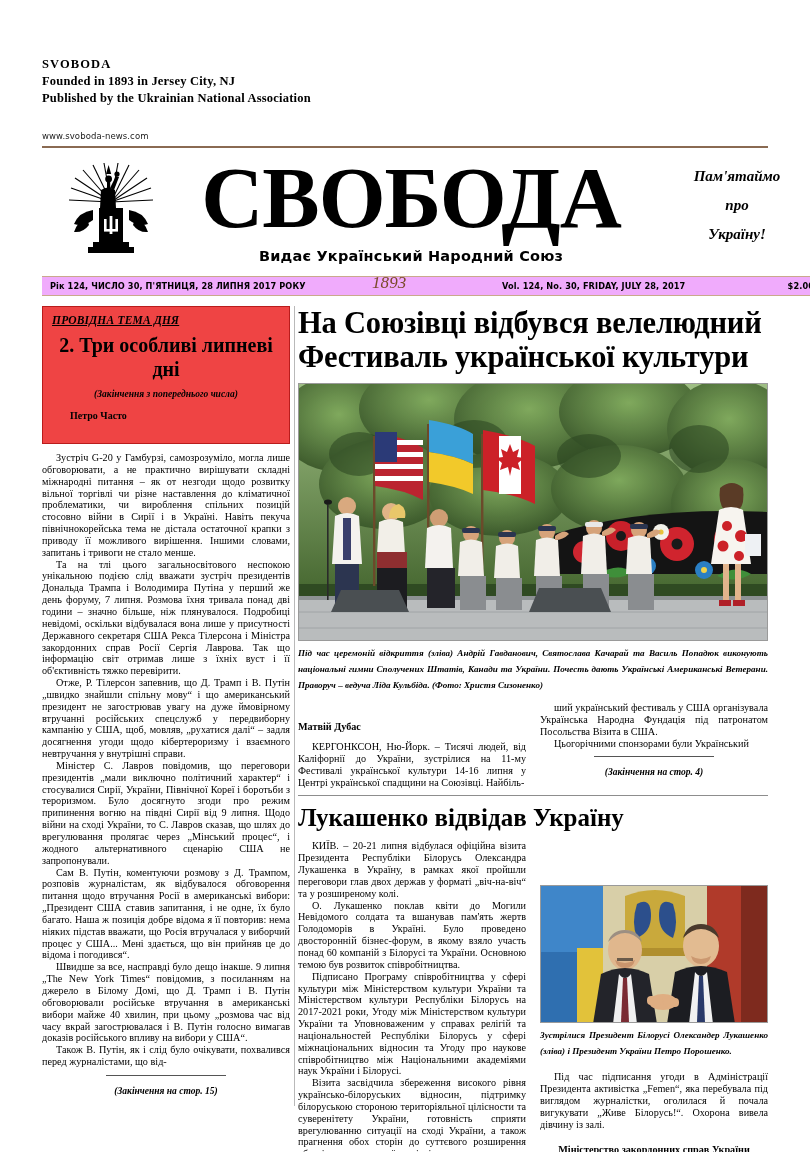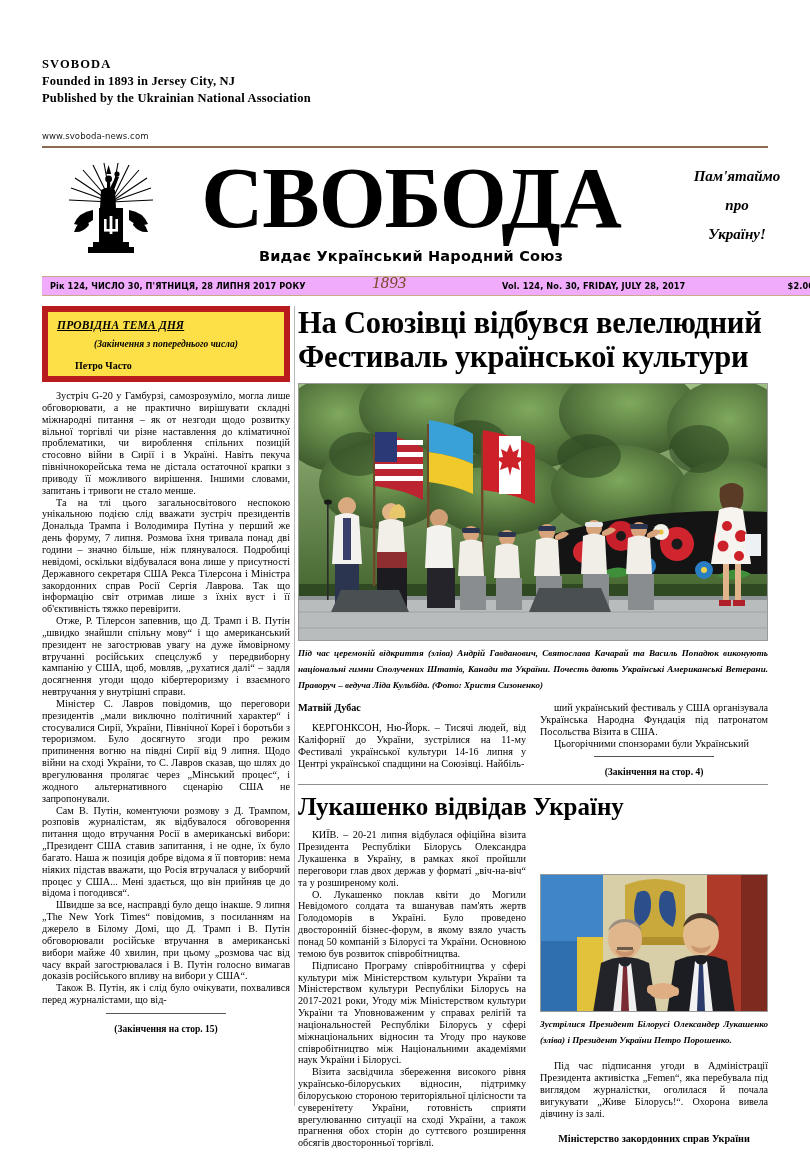--- a/index.html
+++ b/index.html
@@ -79,23 +79,23 @@
   .folio .f-right { left: 460px; }
   .folio .f-price { right: 8px; }
 
   
   .vrule { position: absolute; width: 1px; background: #b9b9b9; }
 
   
   .col-left { position: absolute; left: 42px; top: 306px; width: 248px; }
 
   .lead-box {
-    background: #fde047;
-    border: 6px solid #b91c1c;
-    padding: 7px 9px 5px 9px;
+    background: #ef4444;
+    border: 1px solid #b91c1c;
+    padding: 7px 9px 22px 9px;
   }
   .kicker {
     font-family: "Liberation Serif", serif;
     font-style: italic; font-weight: bold; font-size: 11.5px;
     text-decoration: underline;
     letter-spacing: .2px;
   }
   .lead-head {
     text-align: center;
     font-family: "Liberation Serif", "DejaVu Serif", serif;
@@ -118,21 +118,21 @@
     font-size: 10.2px; line-height: 11.85px;
     text-align: justify;
     text-justify: inter-word;
     hyphens: manual;
   }
   .body-text p { margin: 0; text-indent: 14px; }
   .lead-body { margin-top: 8px; }
   .endnote {
     text-align: center;
     font-family: "Liberation Serif", serif;
-    font-weight: bold; font-size: 9.5px;
+    font-style: italic; font-weight: bold; font-size: 9.5px;
     margin-top: 6px; padding-top: 5px;
   }
   .endnote-rule {
     width: 120px; height: 1px; background: #555;
     margin: 7px auto 5px auto;
   }
 
   
   .col-right { position: absolute; left: 298px; top: 306px; width: 470px; }
 
@@ -157,21 +157,21 @@
     text-align: justify;
     margin-top: 4px;
   }
 
   .two-col {
     margin-top: 9px;
     display: flex; gap: 14px;
   }
   .two-col > div { width: 228px; }
 
-  .byline-b { font-family: "Liberation Serif", serif; font-weight: bold; font-size: 10.2px; }
+  .byline-b { font-family: "Liberation Serif", serif; font-weight: bold; font-size: 10.2px; margin-top: 19px; }
 
   .sec-rule {
     width: 100%; height: 1px; background: #8d8d8d;
     margin-top: 7px;
   }
 
   .head2 {
     font-family: "Liberation Serif", "DejaVu Serif", serif;
     font-weight: bold; font-size: 25px; line-height: 28px;
     margin-top: 8px;
@@ -274,20 +274,21 @@
     <span class="f-right">Vol. 124, No. 30, FRIDAY, JULY 28, 2017</span>
     <span class="f-price">$2.00</span>
   </div>
 
   <div class="vrule" style="left:294px; top:306px; height:800px;"></div>
 
   <div class="col-left">
 
     <div class="lead-box">
       <div class="kicker">ПРОВІДНА ТЕМА ДНЯ</div>
+      <div class="lead-head">2. Три особливі липневі дні</div>
       <div class="lead-note">(Закінчення з попереднього числа)</div>
       <div class="byline-left">Петро Часто</div>
     </div>
 
     <div class="body-text lead-body">
       <p>Зустріч G-20 у Гамбурзі, самозрозуміло, могла лише обговорювати, а не практично вирішувати складні міжнародні питання – як от незгоди щодо розвитку вільної торгівлі чи різне наставлення до кліматичної проблематики, чи вироблення спільних позицій стосовно війни в Сирії і в Україні. Навіть пекуча північнокорейська тема не дістала остаточної крапки з приводу її можливого вирішення. Іншими словами, запитань і тривоги не стало менше.</p>
       <p>Та на тлі цього загальносвітового неспокою унікальною подією слід вважати зустріч президентів Дональда Трампа і Володимира Путіна у перший же день форуму, 7 липня. Розмова їхня тривала понад дві години – значно більше, ніж плянувалося. Подробиці невідомі, оскільки відбувалася вона лише у присутності Державного секретаря США Рекса Тілерсона і Міністра закордонних справ Росії Сергія Лаврова. Так що інформацію світ отримав лише з їхніх вуст і її об'єктивність тяжко перевірити.</p>
       <p>Отже, Р. Тілерсон запевнив, що Д. Трамп і В. Путін „швидко знайшли спільну мову“ і що американський президент не загострював увагу на дуже ймовірному втручанні російських спецслужб у передвиборну кампанію у США, щоб, мовляв, „рухатися далі“ – задля досягнення угоди щодо кібертероризму і взаємного невтручання у внутрішні справи.</p>
       <p>Міністер С. Лавров повідомив, що переговори президентів „мали виключно політичний характер“ і стосувалися Сирії, України, Північної Кореї і боротьби з тероризмом. Було досягнуто згоди про режим припинення вогню на півдні Сирії від 9 липня. Щодо війни на сході України, то С. Лавров сказав, що шлях до врегулювання пролягає через „Мінський процес“, і жодного альтернативного сценарію США не запропонували.</p>
       <p>Сам В. Путін, коментуючи розмову з Д. Трампом, розповів журналістам, як відбувалося обговорення питання щодо втручання Росії в американські вибори: „Президент США ставив запитання, і не одне, їх було багато. Наша ж позиція добре відома я її повторив: нема ніяких підстав вважати, що Росія втручалася у виборчий процес у США... Мені здається, що він прийняв це до відома і погодився“.</p>
@@ -489,21 +490,21 @@
     </div>
 
     <div class="sec-rule"></div>
 
     <div class="head2">Лукашенко відвідав Україну</div>
 
     <div class="luka-wrap">
       <div class="luka-left">
         <div class="body-text">
           <p>КИЇВ. – 20-21 липня відбулася офіційна візита Президента Республіки Білорусь Олександра Лукашенка в Україну, в рамках якої пройшли переговори глав двох держав у форматі „віч-на-віч“ та у розширеному колі.</p>
-          <p>О. Лукашенко поклав квіти до Могили Невідомого солдата та вшанував пам'ять жертв Голодоморів в Україні. Було проведено двосторонній бізнес-форум, в якому взяло участь понад 50 компаній з Білорусі та України. Основною темою був розвиток співробітництва.</p>
+          <p>О. Лукашенко поклав квіти до Могили Невідомого солдата та вшанував пам'ять жертв Голодоморів в Україні. Було проведено двосторонній бізнес-форум, в якому взяло участь понад 60 компаній з Білорусі та України. Основною темою був розвиток співробітництва.</p>
           <p>Підписано Програму співробітництва у сфері культури між Міністерством культури України та Міністерством культури Республіки Білорусь на 2017-2021 роки, Угоду між Міністерством культури України та Уповноваженим у справах релігій та національностей Республіки Білорусь у сфері міжнаціональних відносин та Угоду про наукове співробітництво між Національними академіями наук України і Білорусі.</p>
           <p>Візита засвідчила збереження високого рівня українсько-білоруських відносин, підтримку білоруською стороною територіяльної цілісности та суверенітету України, готовність сприяти врегулюванню ситуації на сході України, а також прагнення обох сторін до суттєвого розширення обсягів двосторонньої торгівлі.</p>
         </div>
       </div>
 
       <div class="luka-right">
         <div class="photo-luka">
           <svg viewBox="0 0 228 138" width="228" height="138" preserveAspectRatio="none">
 
             <rect x="0" y="0" width="228" height="138" fill="#8c7a4a"></rect>

